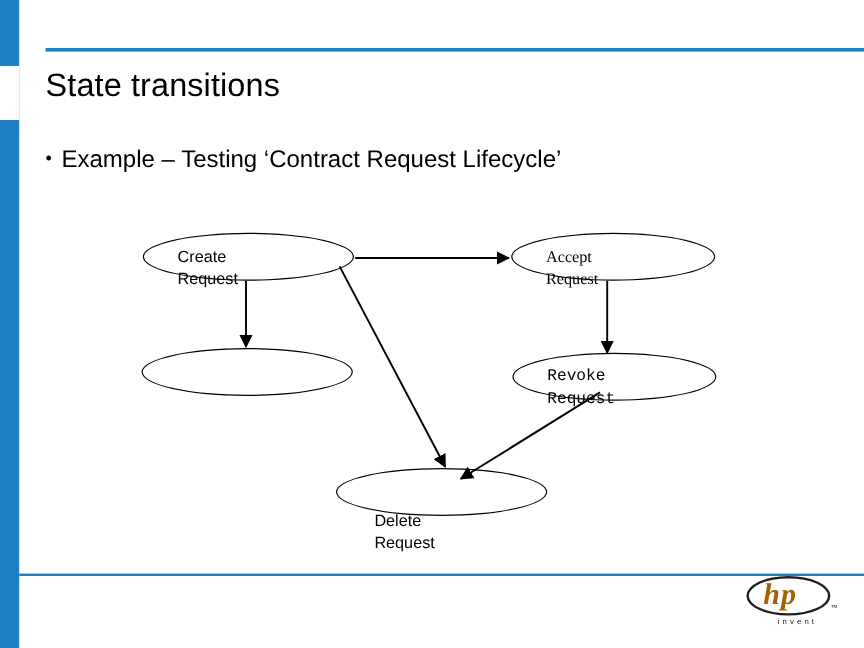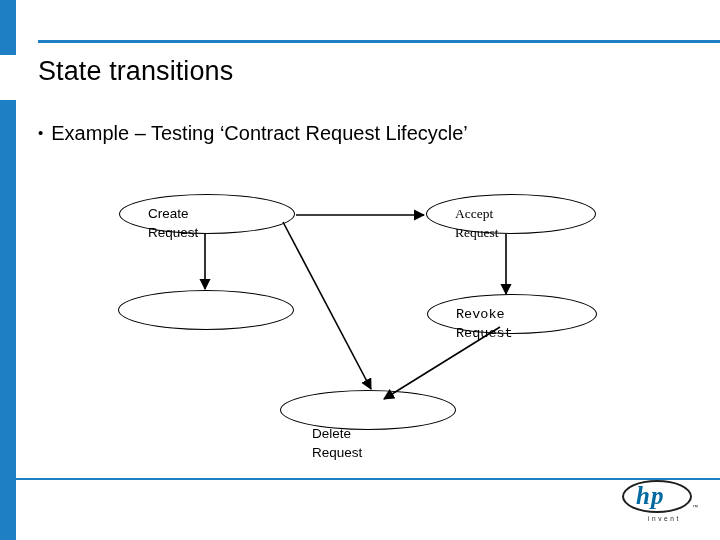--- a/index.html
+++ b/index.html
@@ -119,21 +119,21 @@
     box-sizing: border-box;
   }
   .hp-letters {
     position: absolute;
     left: 14px;
     top: 2px;
     font-family: "Liberation Serif", serif;
     font-style: italic;
     font-weight: bold;
     font-size: 25px;
-    color: #0369a1;
+    color: #a16207;
     letter-spacing: 1px;
   }
   .hp-invent {
     position: absolute;
     left: 26px;
     top: 35px;
     font-size: 6.5px;
     letter-spacing: 2.6px;
     color: #1f1f1f;
   }

